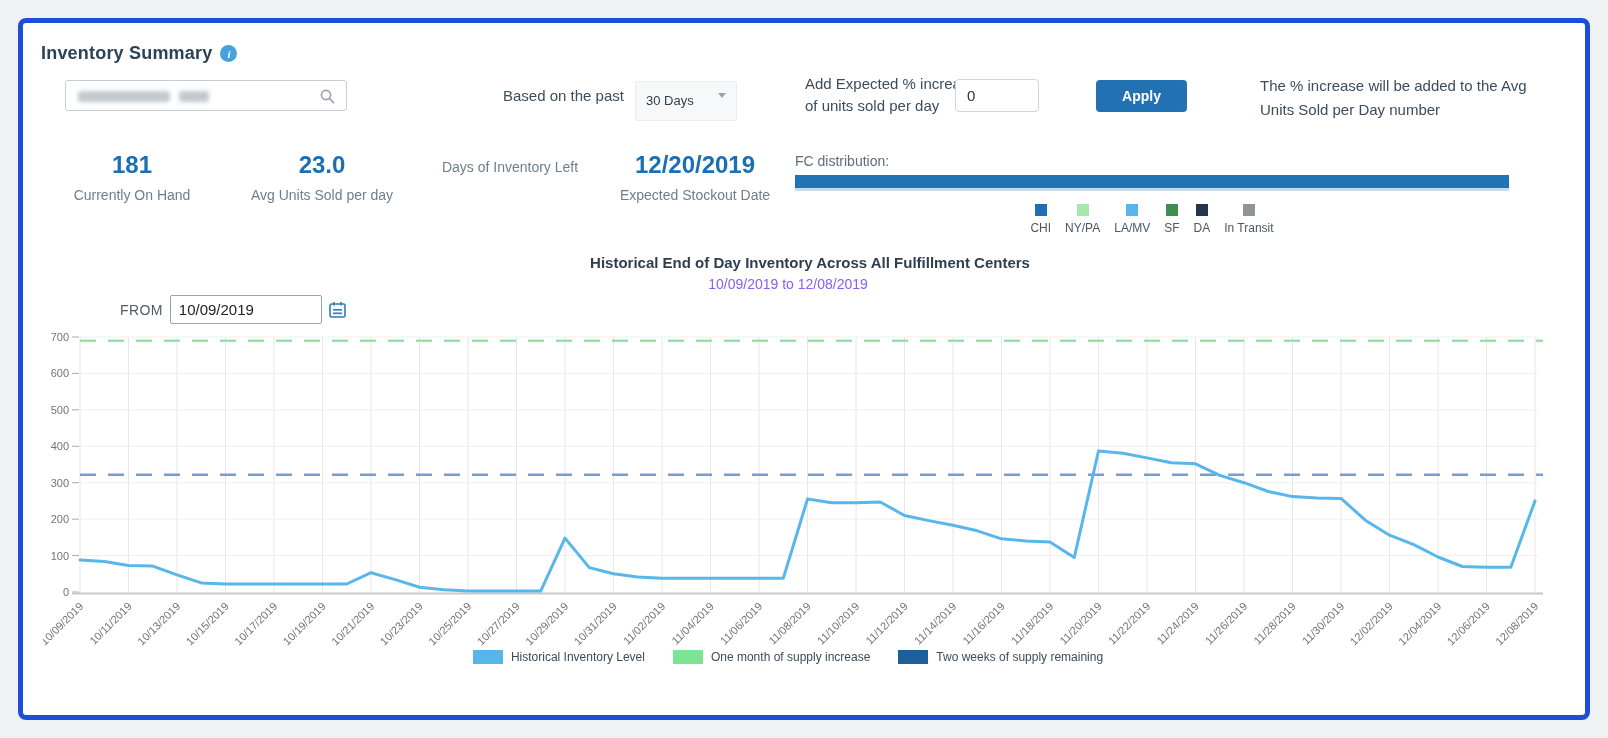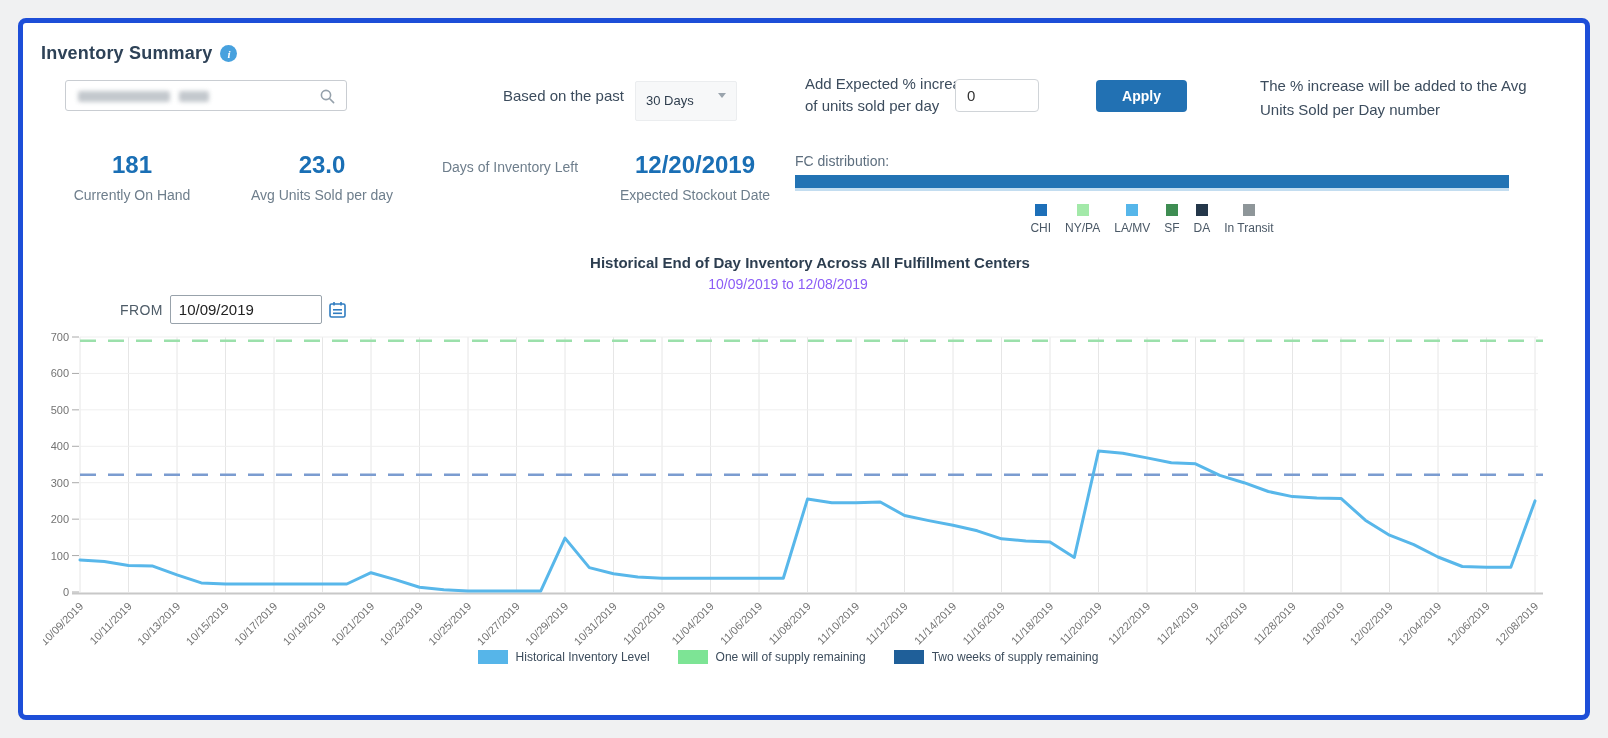--- a/index.html
+++ b/index.html
@@ -294,21 +294,21 @@
       </svg>
   </div>
 
   <div class="chart-legend">
       <span class="cl-item">
         <span class="sw" style="background:#56b5e9"></span>
         <span class="tx">Historical Inventory Level</span>
       </span>
       <span class="cl-item">
         <span class="sw" style="background:#7de495"></span>
-        <span class="tx">One will of supply remaining</span>
+        <span class="tx">One month of supply increase</span>
       </span>
       <span class="cl-item">
         <span class="sw" style="background:#1f5f99"></span>
         <span class="tx">Two weeks of supply remaining</span>
       </span>
     </div>
 
 </div>
 
 </body></html>

